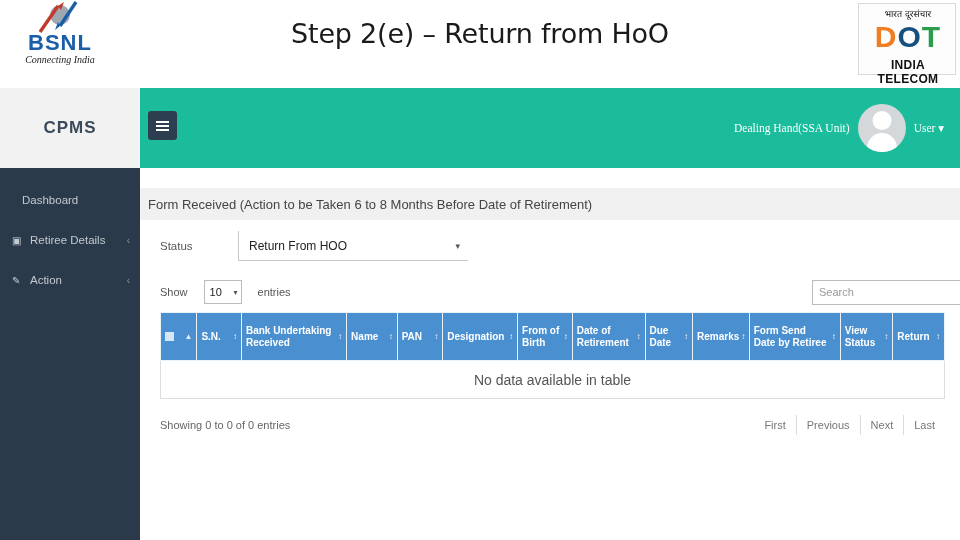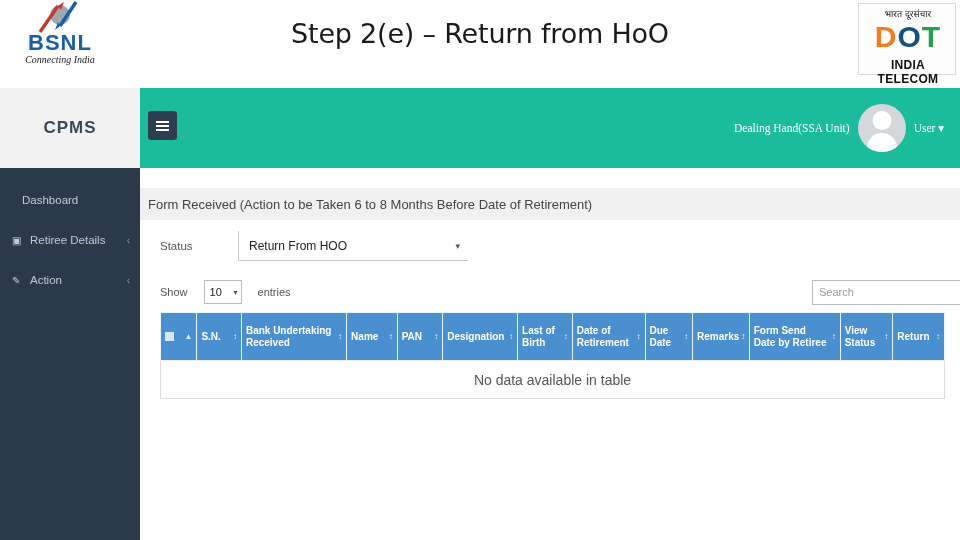--- a/index.html
+++ b/index.html
@@ -388,21 +388,21 @@
               </span>
             </th>
             <th>
               <span class="th-inner">
                 <span>Designation</span>
                 <span class="sort">↕</span>
               </span>
             </th>
             <th>
               <span class="th-inner">
-                <span>Last of Birth</span>
+                <span>From of Birth</span>
                 <span class="sort">↕</span>
               </span>
             </th>
             <th>
               <span class="th-inner">
                 <span>Date of Retirement</span>
                 <span class="sort">↕</span>
               </span>
             </th>
             <th>
@@ -437,16 +437,25 @@
             </th>
           </tr>
         </thead>
         <tbody>
           <tr>
             <td colspan="13">No data available in table</td>
           </tr>
         </tbody>
       </table>
 
+      <div class="table-footer">
+        <span class="showing-info">Showing 0 to 0 of 0 entries</span>
+        <div class="pagination">
+          <span class="pg">First</span>
+          <span class="pg">Previous</span>
+          <span class="pg">Next</span>
+          <span class="pg">Last</span>
+        </div>
+      </div>
 
     </div>
   </div>
 </div>
 
 </body></html>

